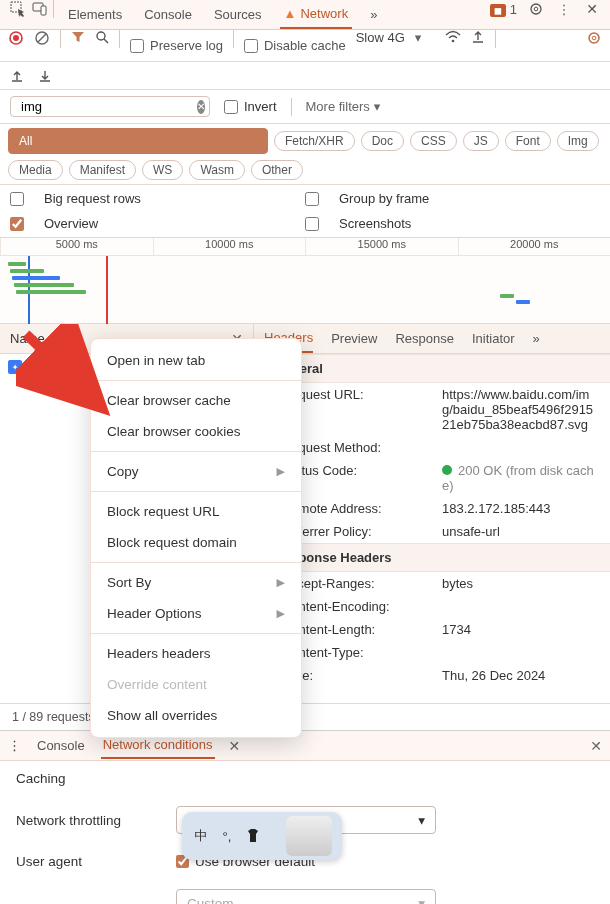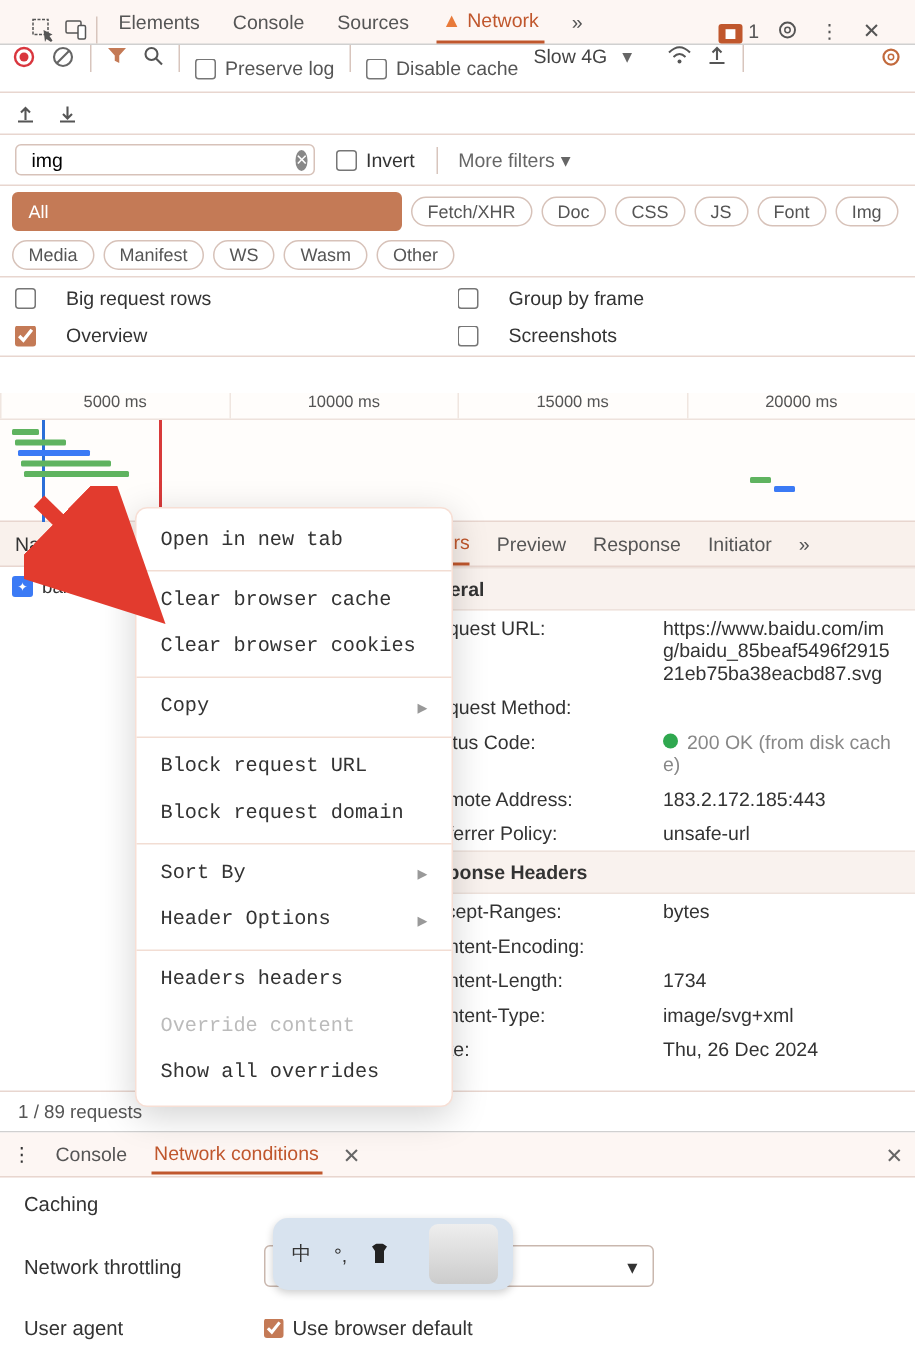--- a/index.html
+++ b/index.html
@@ -1,17 +1,17 @@
 <!DOCTYPE html>
 <html><head>
 <meta charset="utf-8">
 <style>
   * { box-sizing: border-box; margin: 0; padding: 0; }
   body { font-family: "Segoe UI", Arial, sans-serif; font-size: 13px; color: #333; background: #fff; width: 610px; height: 904px; overflow: hidden; position: relative; }
-  .topbar { display: flex; align-items: flex-end; height: 30px; border-bottom: 1px solid #d0d0d0; background: #fdf6f3; padding: 0 20px; gap: 4px; }
+  .topbar { display: flex; align-items: flex-start; height: 30px; border-bottom: 1px solid #d0d0d0; background: #fdf6f3; padding: 0 9px; gap: 4px; }
   .topbar .icon { width: 18px; height: 18px; display: flex; align-items: center; justify-content: center; color: #555; }
   .tabs { display: flex; gap: 14px; margin-left: 6px; font-size: 13px; color: #555; }
   .tab { padding: 6px 4px; cursor: pointer; display: flex; align-items: center; gap: 4px; }
   .tab.active { color: #c0572d; border-bottom: 2px solid #c0572d; }
   .warn-tri { color: #e87a3a; }
   .top-right { margin-left: auto; display: flex; align-items: center; gap: 10px; color: #555; }
   .badge-err { background: #c0572d; color: #fff; font-size: 10px; padding: 1px 4px; border-radius: 2px; }
   .toolbar { display: flex; height: 32px; border-bottom: 1px solid #e8d6cf; padding: 0 8px; gap: 10px; color: #555; }
   .rec-icon { color: #d9363e; }
   .divider-v { width: 1px; height: 18px; background: #d8c5bd; }
@@ -27,21 +27,21 @@
   .clear-circ { width: 14px; height: 14px; border-radius: 50%; background: #888; color: #fff; display:flex; align-items:center; justify-content:center; font-size:10px; }
   .more-filters { color: #666; display: flex; align-items: center; gap: 4px; }
   .type-row { display: flex; align-items: center; gap: 6px; padding: 4px 8px; border-bottom: 1px solid #e8d6cf; flex-wrap: wrap; }
   .type-pill { border: 1px solid #d7c2b9; border-radius: 10px; padding: 2px 10px; font-size: 12px; color: #555; cursor: pointer; }
   .type-pill.sel { background: #c47a56; color: #fff; border-color: #c47a56; }
   .opts-row { display: flex; padding: 6px 10px; border-bottom: 1px solid #e8d6cf; }
   .opts-col { width: 50%; display: flex; flex-direction: column; gap: 10px; }
   .chk-row { display: flex; align-items: center; gap: 20px; font-size: 13px; color: #333; }
   .chk-row input[type=checkbox] { width: 14px; height: 14px; }
   .chk-accent { accent-color: #c47a56; }
-  .timeline { height: 86px; border-bottom: 1px solid #e8d6cf; position: relative; background: #fffdfb; margin-top: 24px; }
+  .timeline { height: 86px; border-bottom: 1px solid #e8d6cf; position: relative; background: #fffdfb; }
   .timeline .ruler { display:flex; font-size:11px; color:#555; height:18px; border-bottom:1px solid #eee2dc; }
   .timeline .ruler div { flex:1; text-align:center; border-left:1px solid #f0e6e0; }
   .tl-body { position: relative; height: 68px; }
   .vline-blue { position:absolute; top:0; bottom:0; left:28px; width:2px; background:#2b6fd8; }
   .vline-red { position:absolute; top:0; bottom:0; left:106px; width:2px; background:#d83a3a; }
   .bar { position:absolute; height:4px; border-radius:1px; }
   .req-row { display:flex; align-items:center; height:30px; border-bottom:1px solid #e8d6cf; background:#f9f1ec; }
   .name-hdr { flex:0 0 254px; padding:0 10px; font-size:13px; color:#333; height:100%; display:flex; align-items:center; justify-content:space-between; border-right:1px solid #e8d6cf; }
   .detail-tabs { display:flex; align-items:center; gap:18px; padding:0 10px; flex:1; }
   .dtab { font-size:13px; color:#555; padding:6px 0; cursor:pointer; }
@@ -62,21 +62,21 @@
   .drawer-tab { font-size:13px; color:#555; padding:5px 2px; }
   .drawer-tab.active { color:#c0572d; border-bottom:2px solid #c0572d; }
   .drawer-body { padding:10px 16px; display:flex; flex-direction:column; gap:20px; font-size:13.5px; }
   .form-row { display:flex; align-items:center; }
   .form-row label { width:160px; color:#333; }
   .sel { border:1px solid #c9b7ae; border-radius:4px; padding:5px 10px; width:260px; display:flex; align-items:center; justify-content:space-between; color:#333; background:#fff; }
   .sel.dis { color:#aaa; }
   .chk-inline { display:flex; align-items:center; gap:6px; }
 
   .context-menu { position:absolute; top:338px; left:90px; width:212px; background:#fff; border:1px solid #f7dfd5; border-radius:8px; box-shadow:0 6px 24px rgba(0,0,0,0.18); padding:6px 0; z-index:50; font-size:13.5px; }
-  .cm-item { padding:8px 16px; cursor:pointer; display:flex; align-items:center; justify-content:space-between;font-family:Liberation Mono, monospace; }
+  .cm-item { padding:8px 16px; cursor:pointer; display:flex; align-items:center; justify-content:space-between; }
   .cm-item.dis { color:#bbb; }
   .cm-sep { height:1px; background:#f2ddd3; margin:4px 0; }
   .cm-arrow { color:#999; font-size:11px; }
 
   .arrow-anno { position:absolute; top:324px; left:16px; z-index:60; pointer-events:none; }
 
   .ime-box { position:absolute; bottom:44px; left:182px; width:160px; height:48px; background:#d8e3ef; border-radius:10px; box-shadow:0 2px 6px rgba(0,0,0,0.2); display:flex; align-items:center; gap:8px; padding:0 10px; z-index:40; font-size:13px; }
   .ime-icon { width:18px; height:18px; display:flex; align-items:center; justify-content:center; }
   .ime-cat { width:46px; height:40px; background:linear-gradient(#eee,#ccc); border-radius:6px; margin-left:auto; }
 
@@ -326,21 +326,20 @@
       </div>
     <div class="kv">
         <div class="k">Content-Encoding:</div>
       </div>
     <div class="kv">
         <div class="k">Content-Length:</div>
         <div class="v">1734</div>
       </div>
     <div class="kv">
         <div class="k">Content-Type:</div>
-        <div class="v">image/svg+xml</div>
       </div>
     <div class="kv">
         <div class="k">Date:</div>
         <div class="v">Thu, 26 Dec 2024</div>
       </div>
   </div>
 </div>
 
 <div class="footer-count">1 / 89 requests</div>
 

